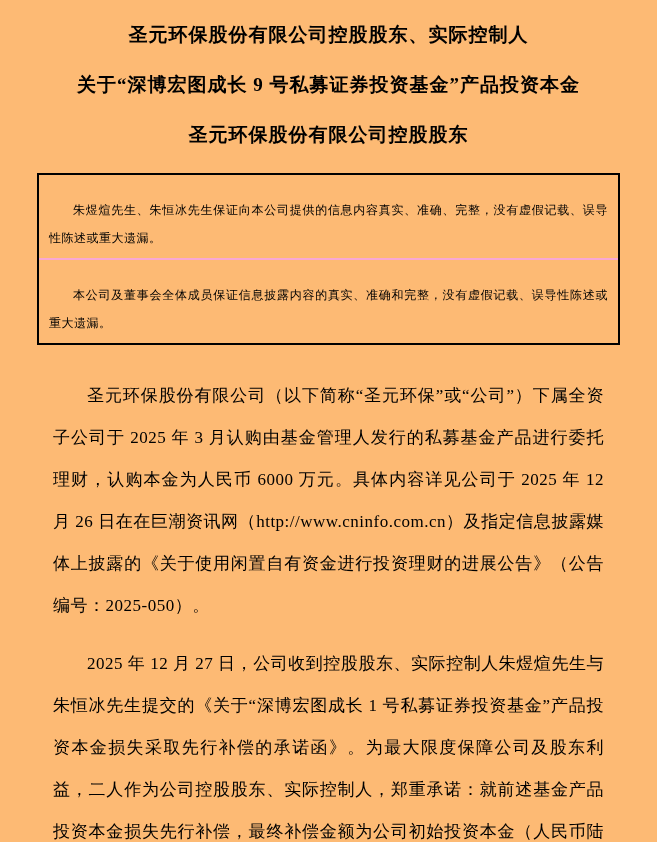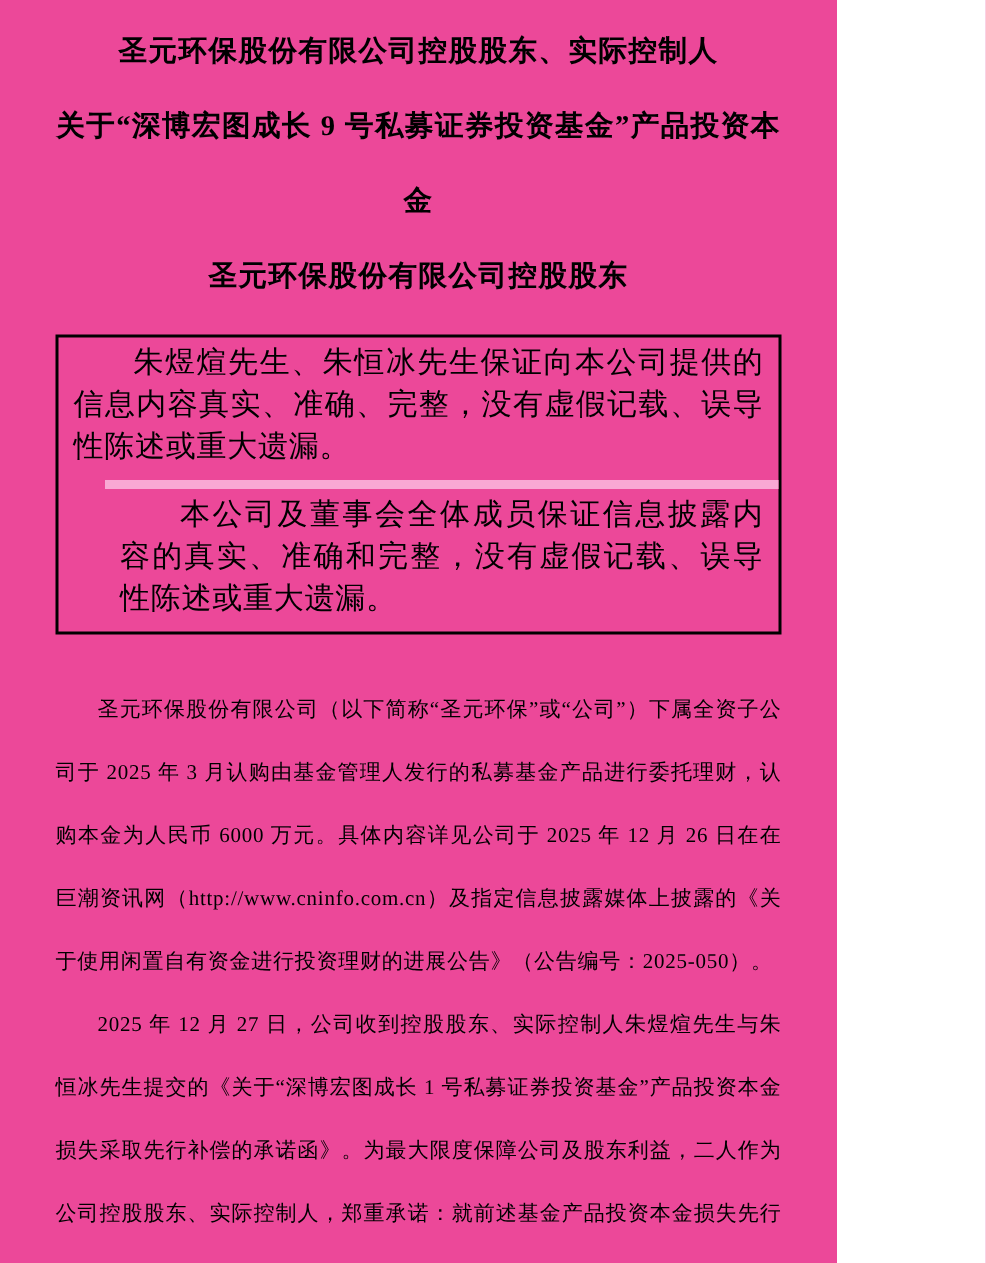--- a/index.html
+++ b/index.html
@@ -9,60 +9,58 @@
   }
   body {
     width: 657px;
     height: 842px;
     overflow: hidden;
     font-family: "Liberation Serif", "DejaVu Serif", serif;
     color: #000000;
   }
   .page {
     box-sizing: border-box;
-    width: 558px;
+    width: 657px;
     height: 842px;
     padding: 10px 37px 0 37px;
-    background: #ec4899;
+    background: #fdba74;
   }
   .title {
     margin: 0;
     text-align: center;
     font-size: 19px;
     font-weight: bold;
     line-height: 50px;
   }
   .title-line {
     display: block;
     letter-spacing: 1px;
   }
   .statement-box {
     margin-top: 13px;
     border: 2px solid #000000;
   }
   .statement {
     margin: 0;
-    padding: 5px 10px 6px 10px;
-    font-size: 20px;
+    padding: 21px 10px 6px 10px;
+    font-size: 12px;
     line-height: 28px;
     text-indent: 2em;
     text-align: justify;
     letter-spacing: 0.5px;
-    font-family: Liberation Mono, monospace;
   }
   .statement.second {
-    border-top: 6px solid #f9a8d4;
-    margin-left: 31px;
+    border-top: 2px solid #f9a8d4;
   }
   .doc-body {
     margin-top: 30px;
   }
   .body-paragraph {
-    margin: 0;
-    font-size: 14px;
+    margin: 16px;
+    font-size: 17px;
     line-height: 42px;
     text-indent: 2em;
     text-align: justify;
     letter-spacing: 0.5px;
   }
 </style>
 </head>
 <body>
 
 <div class="page">

